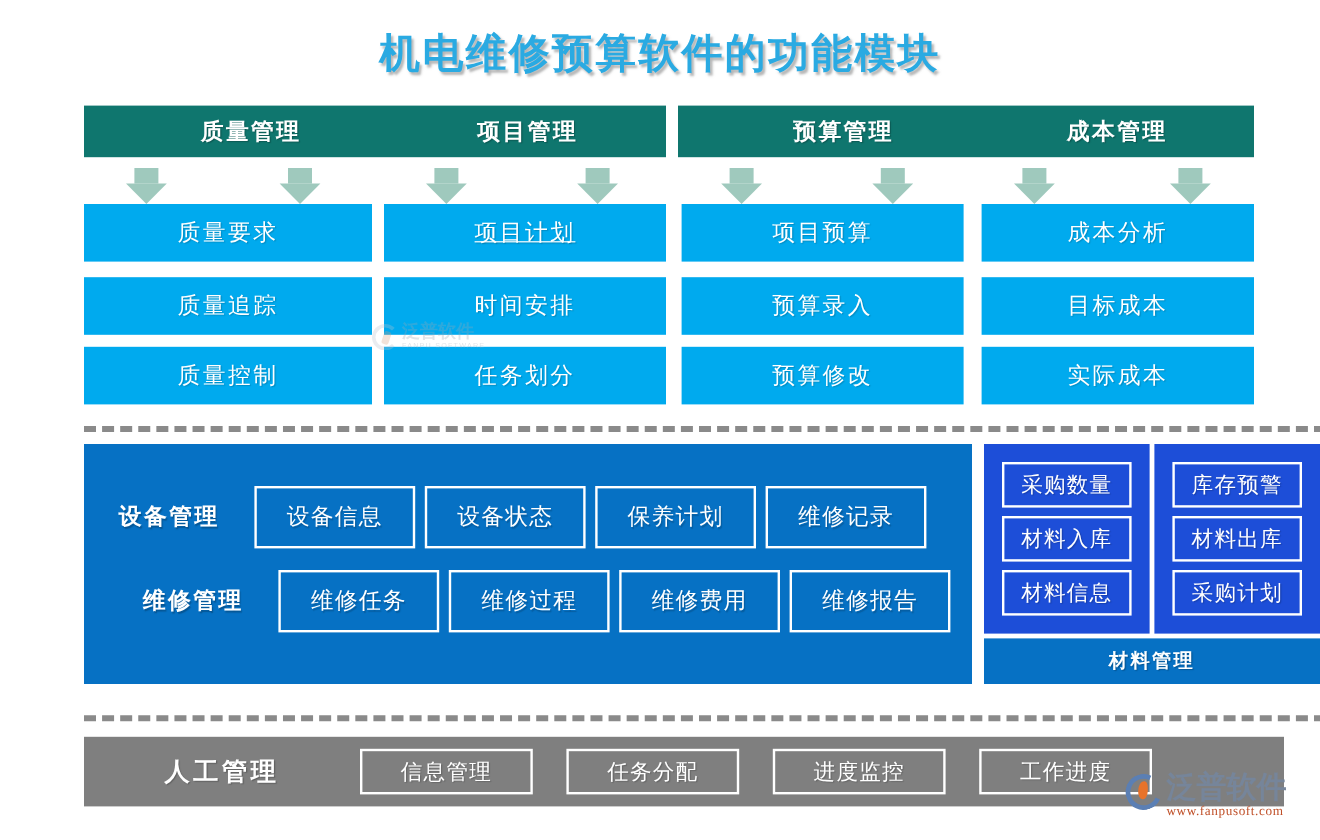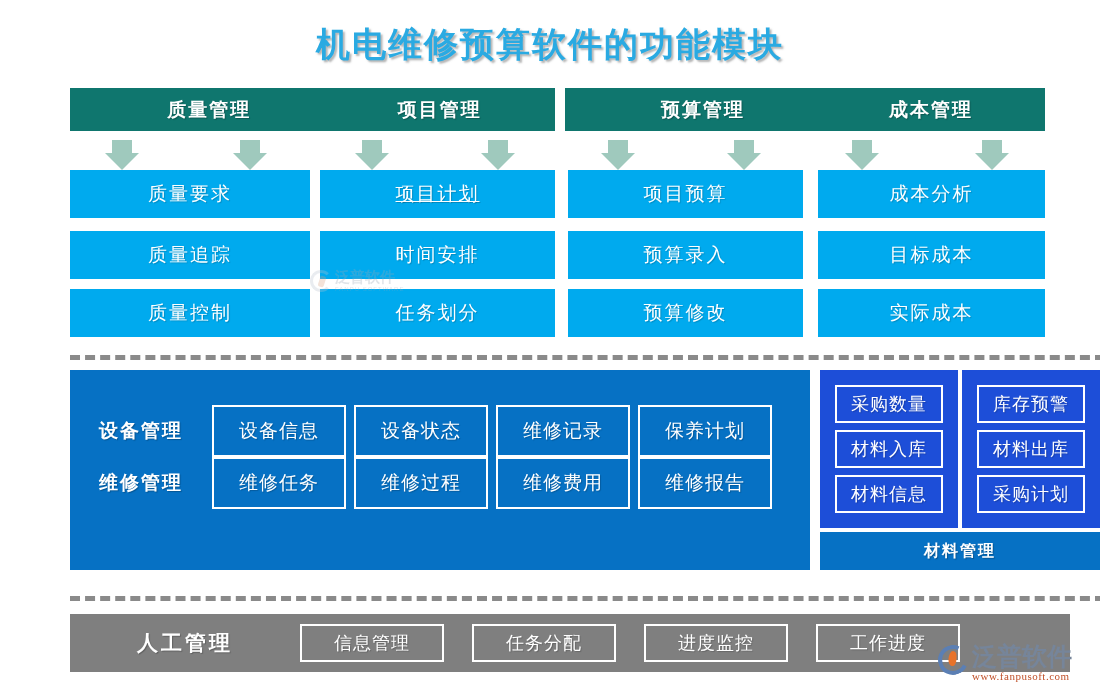--- a/index.html
+++ b/index.html
@@ -69,21 +69,21 @@
   }
 
   
   #mid-left-panel {
     position: absolute; left: 70px; top: 370px;
     width: 740px; height: 200px;
     background: #0671c4;
   }
   .mid-row { position: absolute; left: 0; width: 740px; height: 62px; display: flex; align-items: center; }
   #mid-row-1 { top: 30px; }
-  #mid-row-2 { top: 82px; }
+  #mid-row-2 { top: 100px; margin-left: 20px; }
   .mid-row-label {
     width: 142px; text-align: center;
     color: #ffffff; font-weight: bold; font-size: 19px; letter-spacing: 2px;
     text-shadow: 1px 1px 1px rgba(0,0,0,0.25);
   }
   .outline-box {
     border: 2px solid #ffffff;
     display: flex; align-items: center; justify-content: center;
     color: #ffffff; font-size: 19px; letter-spacing: 1px;
     text-shadow: 1px 1px 1px rgba(0,0,0,0.2);
@@ -250,22 +250,22 @@
     </div>
   </div>
 
   <div class="dash-sep" style="top:355px;"></div>
 
   <div id="mid-left-panel">
     <div class="mid-row" id="mid-row-1">
       <div class="mid-row-label">设备管理</div>
       <div class="outline-box">设备信息</div>
       <div class="outline-box">设备状态</div>
+      <div class="outline-box">保养计划</div>
       <div class="outline-box">维修记录</div>
-      <div class="outline-box">保养计划</div>
     </div>
     <div class="mid-row" id="mid-row-2">
       <div class="mid-row-label">维修管理</div>
       <div class="outline-box">维修任务</div>
       <div class="outline-box">维修过程</div>
       <div class="outline-box">维修费用</div>
       <div class="outline-box">维修报告</div>
     </div>
   </div>
 

